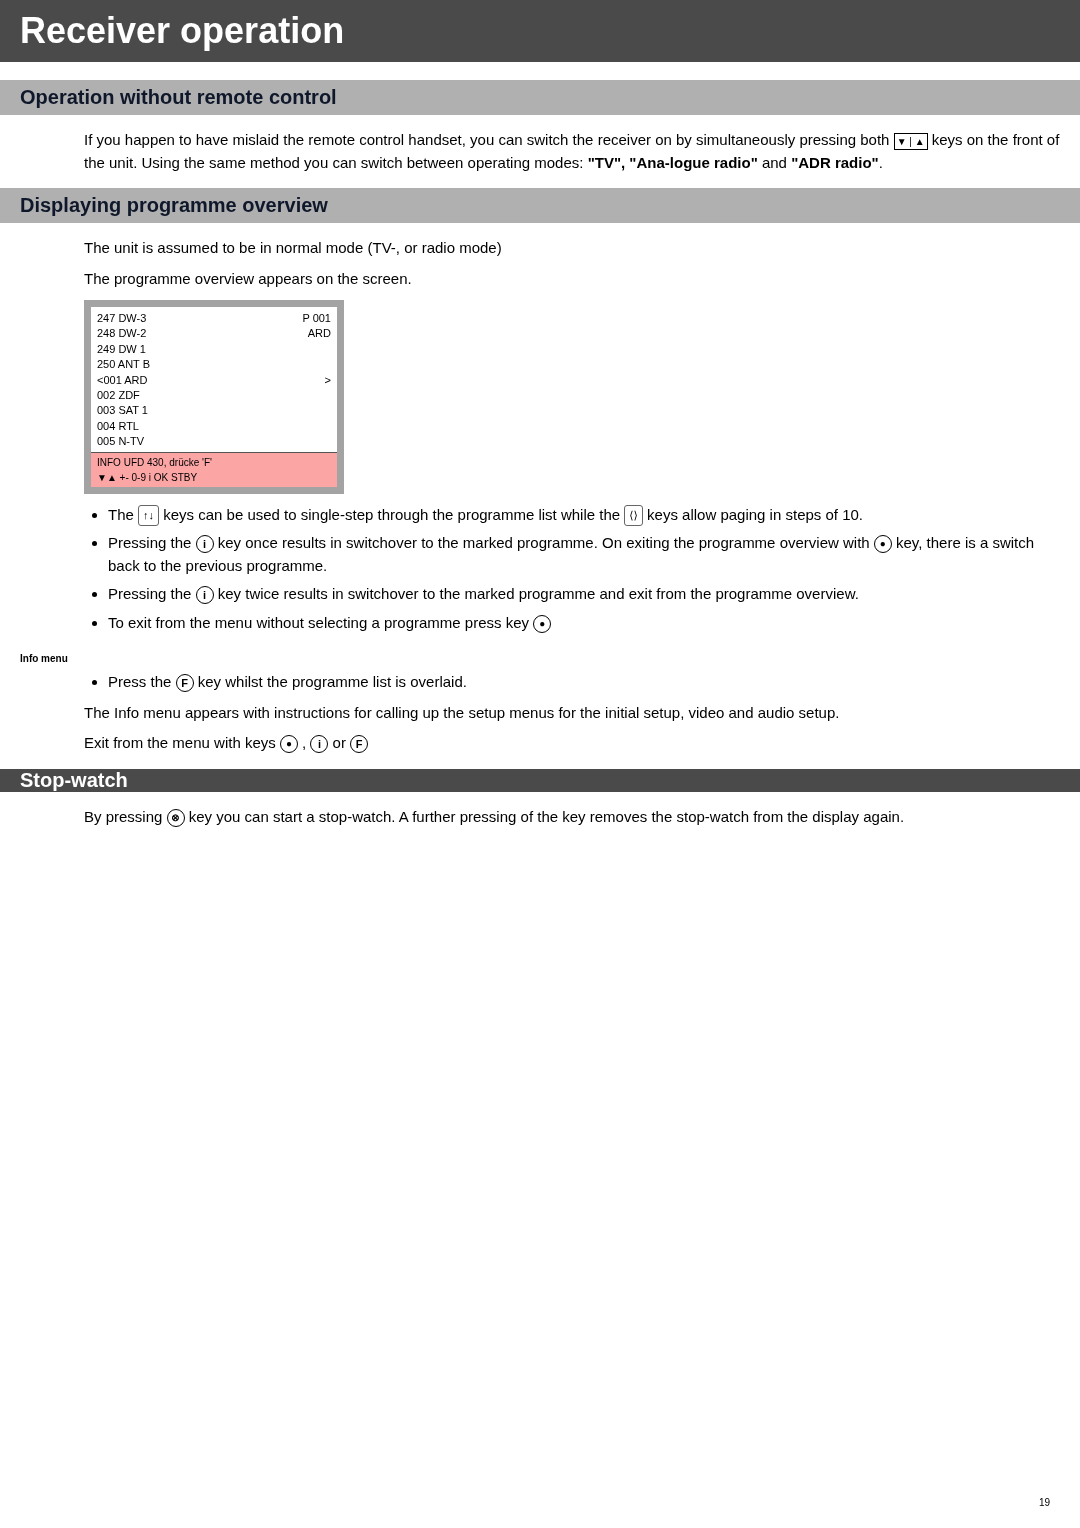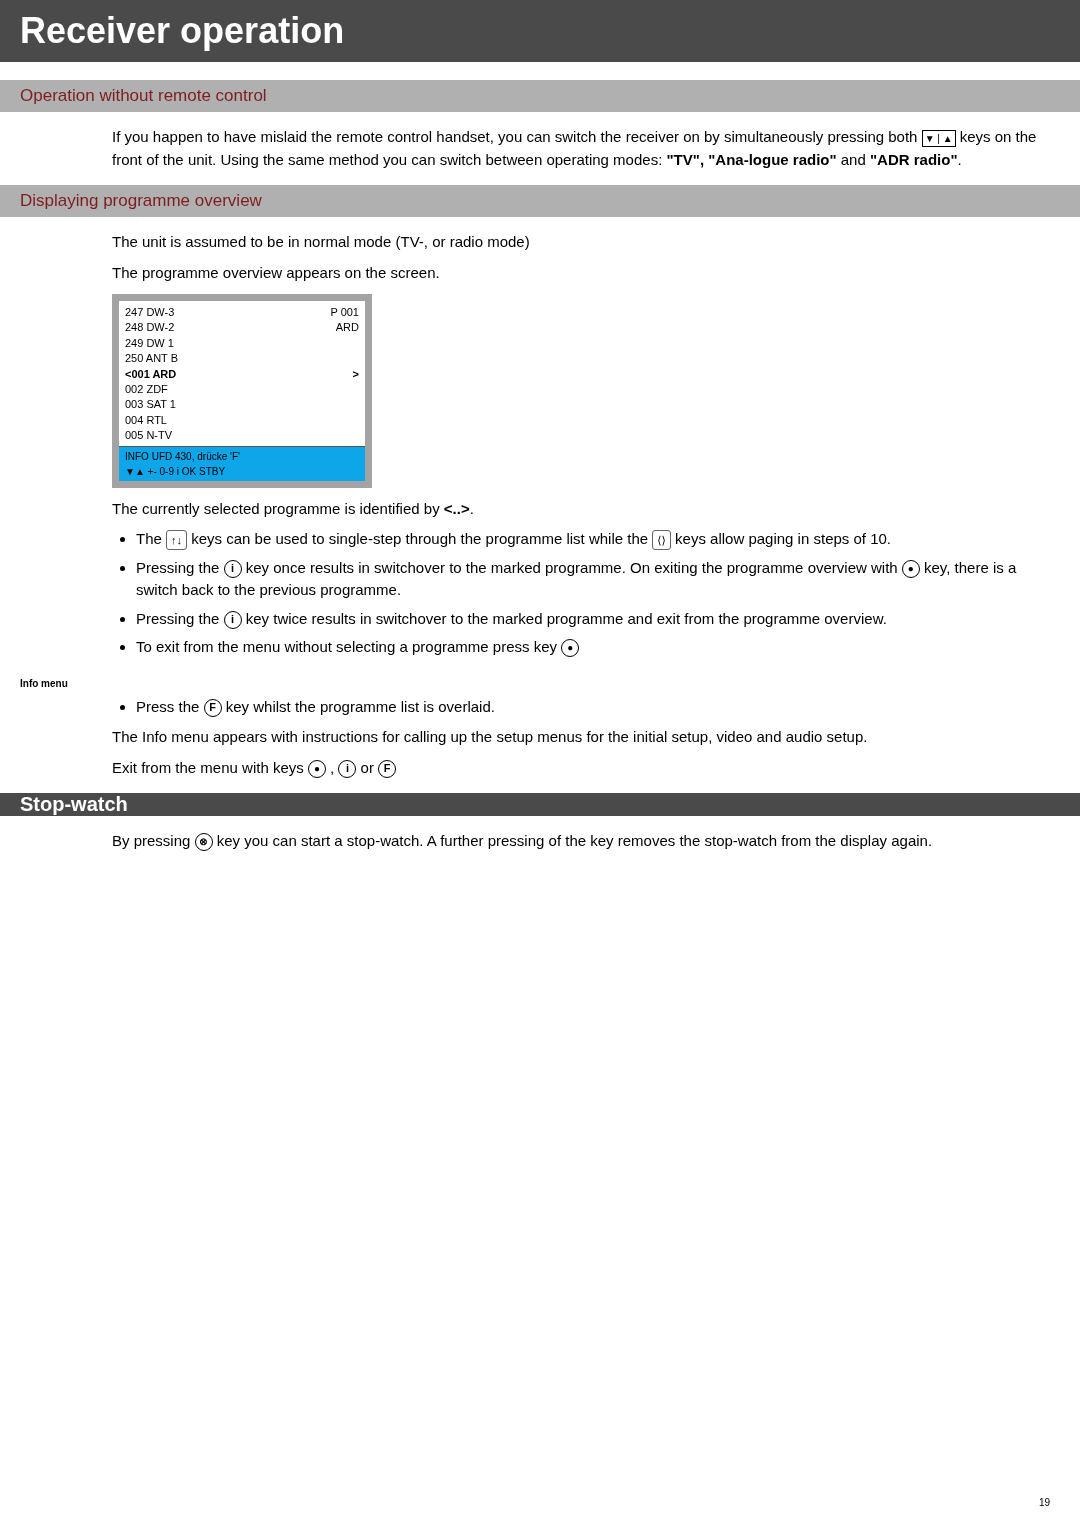--- a/index.html
+++ b/index.html
@@ -26,29 +26,29 @@
       font-family: Arial, Helvetica, sans-serif;
     }
 
     
     .section-header {
       background: #b0b0b0;
       padding: 6px 20px;
       margin-bottom: 14px;
     }
     .section-header h2 {
-      font-size: 17px;
-      font-weight: normal;
-      color: #7f1d1d;
+      font-size: 20px;
+      font-weight: bold;
+      color: #0f172a;
       font-family: Arial, Helvetica, sans-serif;
     }
 
     
     .content-block {
-      padding: 0 20px 0 112px;
+      padding: 0 20px 0 84px;
       margin-bottom: 14px;
       line-height: 1.5;
     }
 
     .content-block p {
       margin-bottom: 8px;
     }
 
     .content-block ul {
       list-style: disc;
@@ -93,27 +93,27 @@
     }
     .prog-box-inner {
       padding: 4px 6px 2px 6px;
     }
     .prog-row {
       display: flex;
       justify-content: space-between;
       line-height: 1.4;
     }
     .prog-row.selected {
-      font-weight: bold;
+      font-weight: normal;
     }
     .prog-box-footer {
       border-top: 1px solid #555;
       padding: 2px 6px;
       font-size: 10px;
-      background: #0ea5e9;
+      background: #fca5a5;
     }
     .prog-box-footer-row {
       display: flex;
       justify-content: space-between;
     }
 
     
     .circle-icon {
       display: inline-flex;
       align-items: center;
@@ -217,23 +217,20 @@
     <div class="prog-box-footer">
       <div class="prog-box-footer-row">
         <span>INFO  UFD 430, drücke 'F'</span>
       </div>
       <div class="prog-box-footer-row">
         <span>▼▲  +-  0-9  i  OK  STBY</span>
       </div>
     </div>
   </div>
 
-  <p>
-    <span>The currently selected programme is identified by <b>&lt;..&gt;</b>.</span>
-  </p>
 
   <ul>
     <li>
       <span>The </span>
       
       <span style="display:inline-block;border:1.5px solid #666;border-radius:3px;padding:1px 4px;font-size:11px;vertical-align:middle;">↑↓</span>
       <span> keys can be used to single-step through the programme list while the </span>
       <span style="display:inline-block;border:1.5px solid #666;border-radius:3px;padding:1px 4px;font-size:11px;vertical-align:middle;">⟨⟩</span>
       <span> keys allow paging in steps of 10.</span>
     </li>

